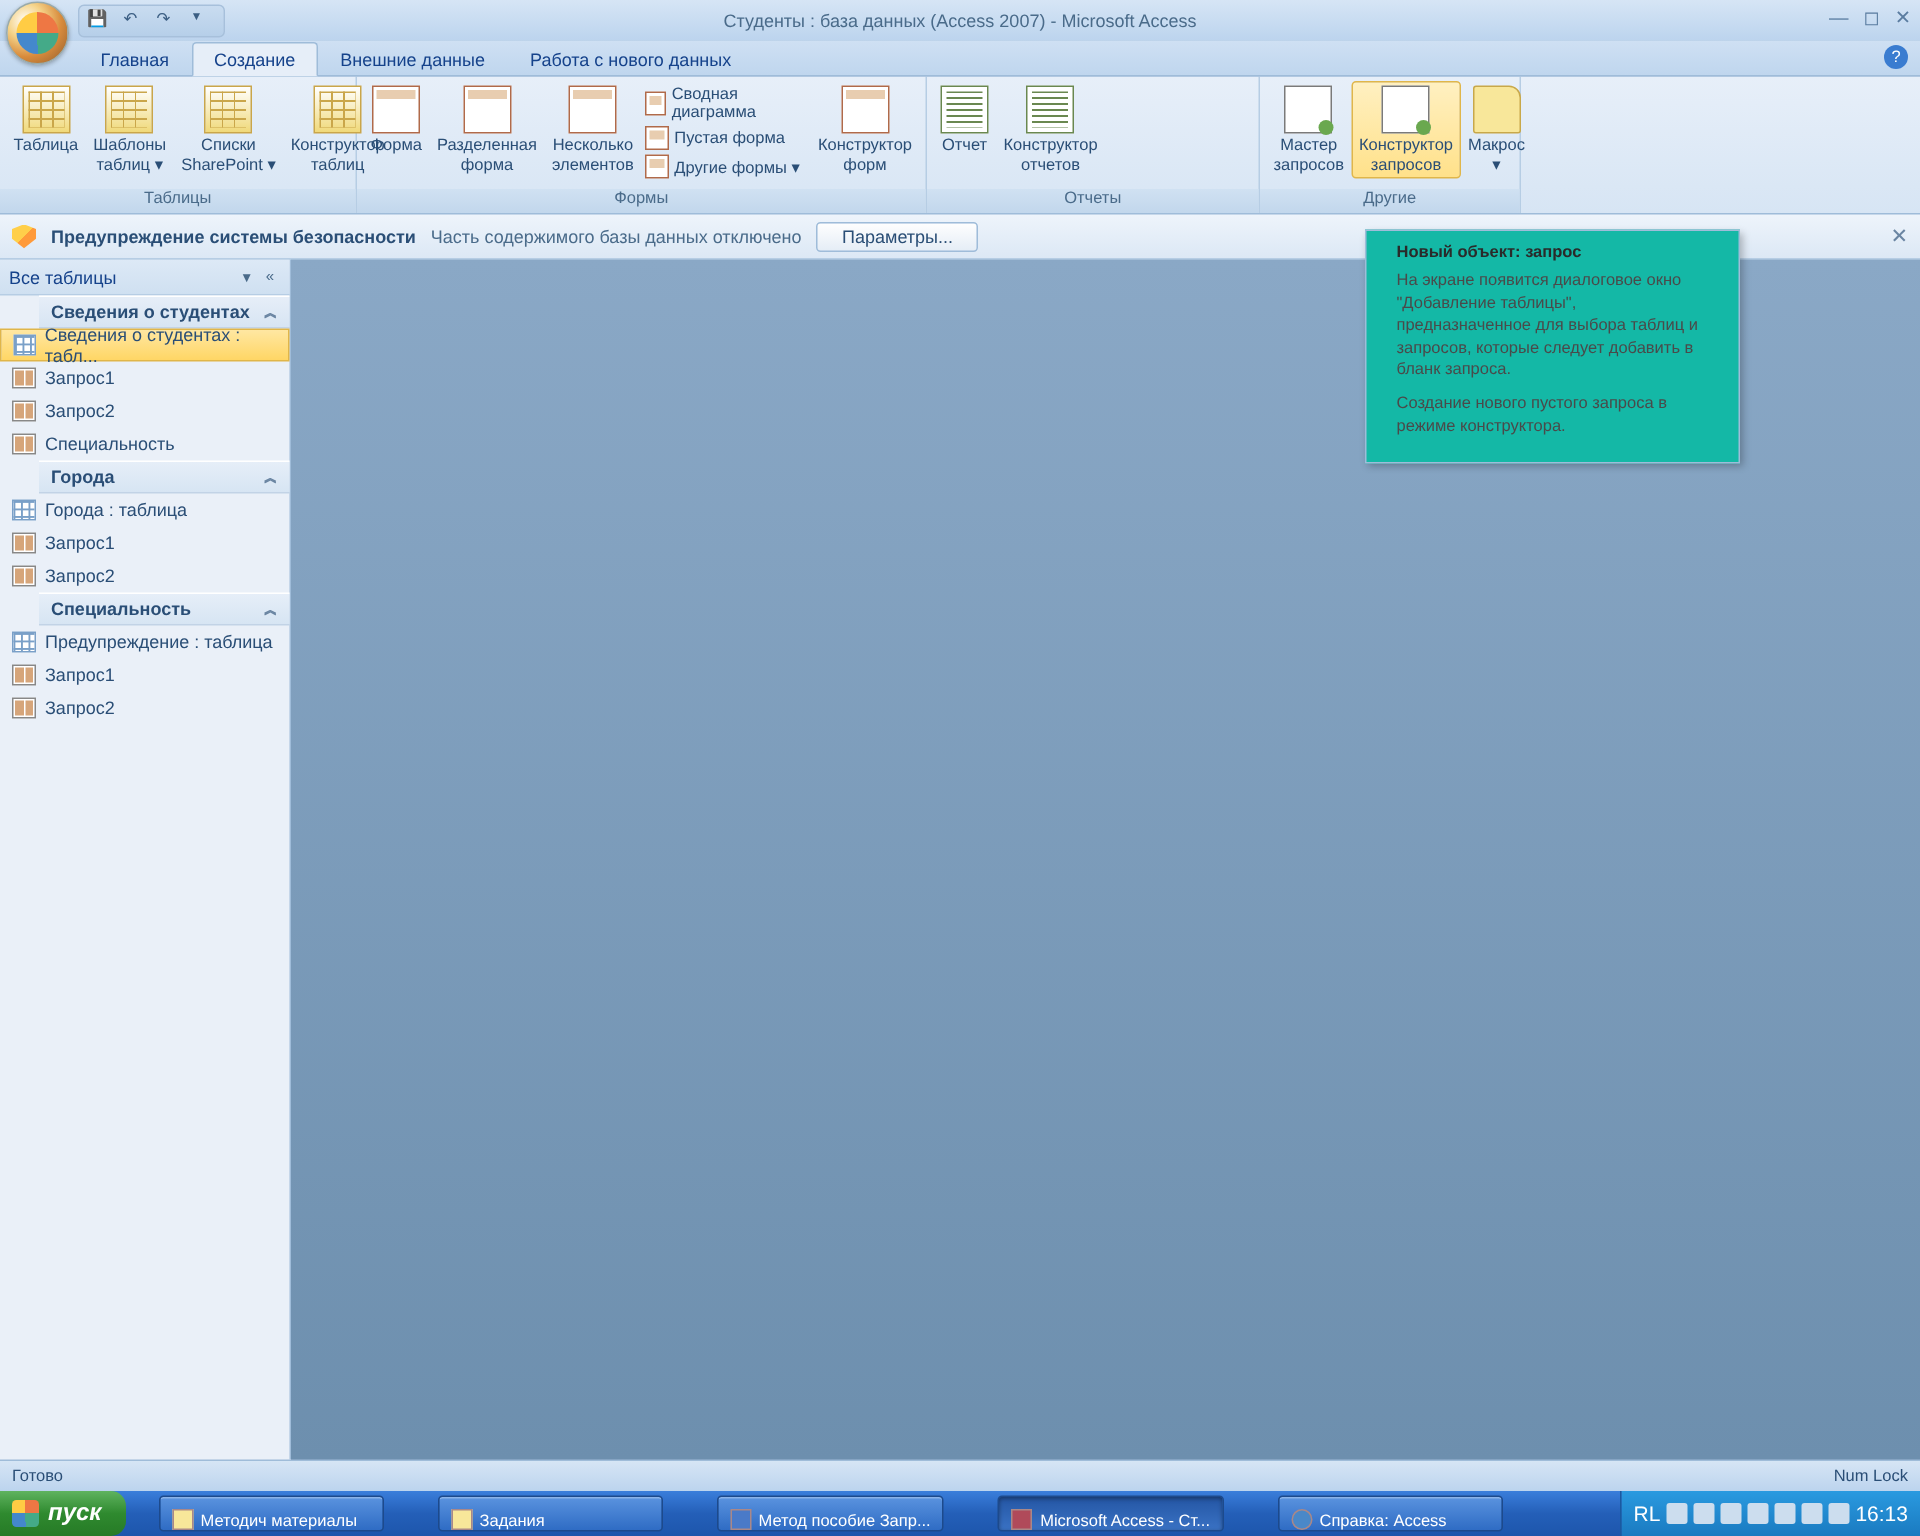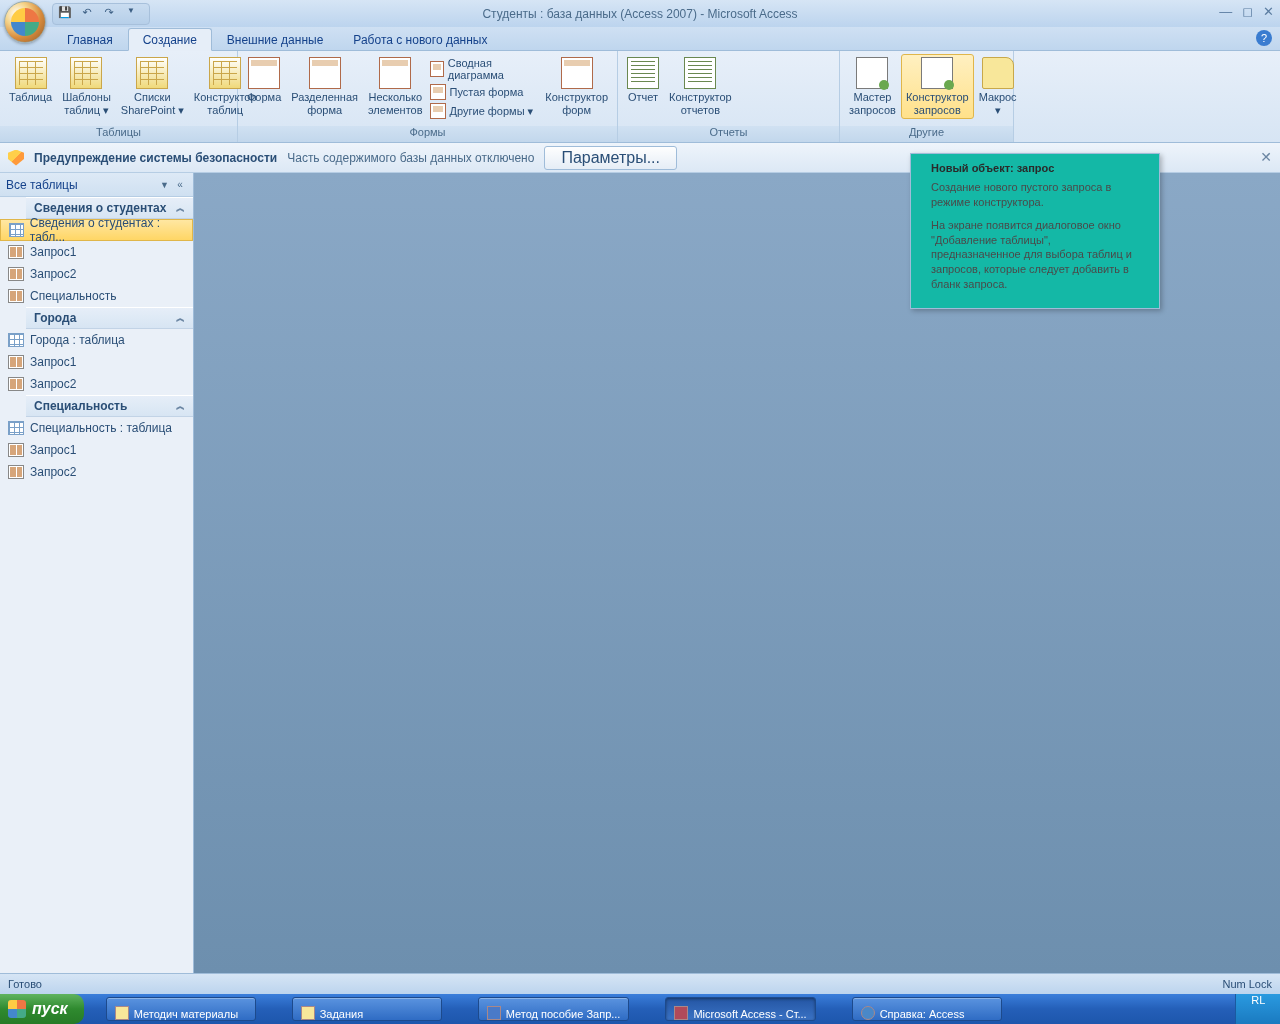--- a/index.html
+++ b/index.html
@@ -42,21 +42,21 @@
 .ic-report::before{content:"";position:absolute;inset:3px;background:repeating-linear-gradient(#6a8850 0 1px,transparent 1px 4px);}
 .ic-query { background:#fff; border:1px solid #7a7a7a; position:relative; }
 .ic-query::after{content:"";position:absolute;right:-2px;bottom:-2px;width:10px;height:10px;background:#6aa84f;border-radius:50%;}
 .ic-macro { background:#f8e79a; border:1px solid #c8a84a; border-radius:2px 8px 2px 2px; }
 
 
 .secbar { height: 30px; background: linear-gradient(#eef4fb,#dce8f5); border-bottom:1px solid #b6cde4; display:flex; align-items:center; font-size:12px; padding:0 8px; gap:10px; position:relative; }
 .secbar .shield { width:16px; height:16px; background: linear-gradient(135deg,#ffcf4a 50%,#ff9a3a 50%); clip-path: polygon(50% 0,100% 20%,100% 60%,50% 100%,0 60%,0 20%); }
 .secbar b { color:#2a4e76; font-weight:bold; }
 .secbar .msg { color:#4a6b8a; }
-.secbar button { font-size:16px; padding:2px 16px; background:linear-gradient(#fefefe,#e5edf6); border:1px solid #9fbcd9; border-radius:3px; color:#2a4e76; }
+.secbar button { font-size:12px; padding:2px 16px; background:linear-gradient(#fefefe,#e5edf6); border:1px solid #9fbcd9; border-radius:3px; color:#2a4e76; }
 .secbar .close { position:absolute; right:8px; top:6px; color:#6a85a2; font-size:14px; }
 
 
 .workspace { display:flex; height: calc(1024px - 27px - 24px - 92px - 30px - 21px - 30px); }
 .navpane { width: 194px; background:#eaf0f8; border-right:1px solid #9fbcd9; display:flex; flex-direction:column; font-size:12px; }
 .navhead { height:24px; background:linear-gradient(#dde9f6,#cfe0f1); border-bottom:1px solid #b6cde4; display:flex; align-items:center; padding:0 6px; color:#15428b; }
 .navhead .dd { margin-left:auto; color:#4a6b8a; font-size:9px; }
 .navhead .coll { width:14px; text-align:center; color:#4a6b8a; margin-left:4px; font-size:10px; }
 .navgroup-h { height:22px; background:linear-gradient(#e6eef8,#d7e5f3); border-top:1px solid #fff; border-bottom:1px solid #c2d3e6; display:flex; align-items:center; padding:0 8px; color:#2a4e76; font-weight:bold;margin-left:26px; }
 .navgroup-h .chev { margin-left:auto; font-size:9px; color:#6a85a2; }
@@ -82,21 +82,21 @@
 
 .taskbar { height:30px; background:linear-gradient(#3a7edb,#245fb8 50%,#1d56ac); display:flex; align-items:center; font-size:11px; color:#fff; }
 .start { height:30px; padding:0 16px 0 8px; background:linear-gradient(#5fb35f,#2f8a2f 50%,#267a26); display:flex; align-items:center; gap:6px; font-style:italic; font-weight:bold; font-size:16px; border-radius:0 10px 10px 0; }
 .start .logo { width:18px; height:18px; background: conic-gradient(#e74 0 90deg,#4a8 90deg 180deg,#48c 180deg 270deg,#fc4 270deg 360deg); border-radius:3px; }
 .tbtn { height:24px; margin:0 18px; padding:0 8px; display:flex; align-items:flex-end; gap:5px; background:linear-gradient(#5a93df,#2f6cc4); border:1px solid #1d4a8c; border-radius:3px; min-width:150px; box-shadow: inset 0 1px 0 rgba(255,255,255,.3); }
 .tbtn.pressed { background:linear-gradient(#2456a4,#3a72c4); box-shadow: inset 0 1px 3px rgba(0,0,0,.4); }
 .tbtn .tico { width:14px; height:14px; background:#f8e79a; border:1px solid #a88; }
 .tbtn .tico.word { background:#4a7ac8; }
 .tbtn .tico.acc { background:#b04a5a; }
 .tbtn .tico.help { background:#4a88c8; border-radius:50%; }
-.tray { margin-left:auto; height:30px; background:linear-gradient(#2a9ae0,#1a7ac0); display:flex; align-items:center; padding:0 8px; gap:4px; font-size:11px; border-left:1px solid #1a5aa0;flex-direction:column; }
+.tray { margin-left:auto; height:30px; background:linear-gradient(#2a9ae0,#1a7ac0); display:flex; align-items:center; padding:0 8px; gap:4px; font-size:14px; border-left:1px solid #1a5aa0; }
 .tray .ti { width:14px; height:14px; background:#cde; border-radius:2px; }
 </style>
 </head>
 <body>
 
 <div class="titlebar">
   <div class="office-btn"></div>
   <div class="qat">
     <span class="qbtn">💾</span>
     <span class="qbtn">↶</span>
@@ -273,39 +273,39 @@
         <div class="navitem">
           <div class="nico qry"></div>
           <span>Запрос2</span>
         </div>
         <div class="navgroup-h">
           <span>Специальность</span>
           <span class="chev">︽</span>
         </div>
         <div class="navitem">
           <div class="nico tbl"></div>
-          <span>Специальность : таблица</span>
+          <span>Предупреждение : таблица</span>
         </div>
         <div class="navitem">
           <div class="nico qry"></div>
           <span>Запрос1</span>
         </div>
         <div class="navitem">
           <div class="nico qry"></div>
           <span>Запрос2</span>
         </div>
       </div>
   </div>
   <div class="canvas"></div>
 </div>
 
 <div class="tooltip">
   <b>Новый объект: запрос</b>
+  <p>На экране появится диалоговое окно "Добавление таблицы", предназначенное для выбора таблиц и запросов, которые следует добавить в бланк запроса.</p>
   <p>Создание нового пустого запроса в режиме конструктора.</p>
-  <p>На экране появится диалоговое окно "Добавление таблицы", предназначенное для выбора таблиц и запросов, которые следует добавить в бланк запроса.</p>
 </div>
 
 <div class="statusbar">
   <span>Готово</span>
   <span class="right">Num Lock</span>
 </div>
 
 <div class="taskbar">
   <div class="start">
     <div class="logo"></div>

